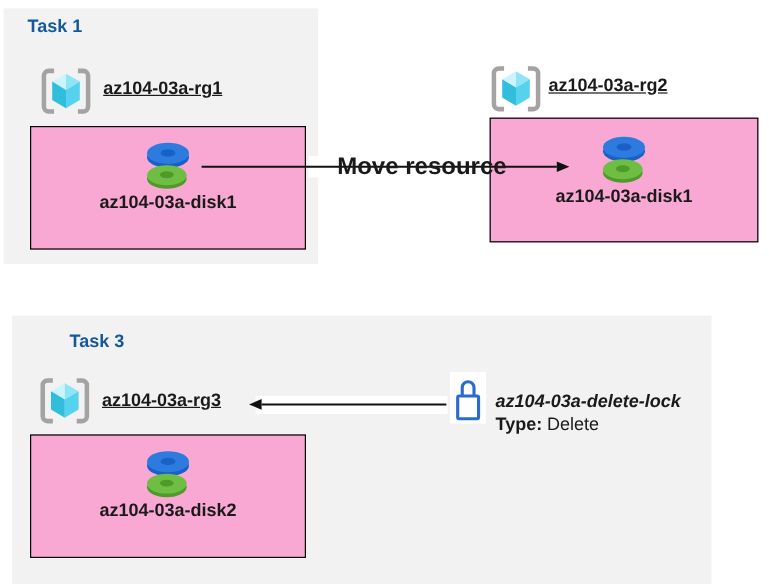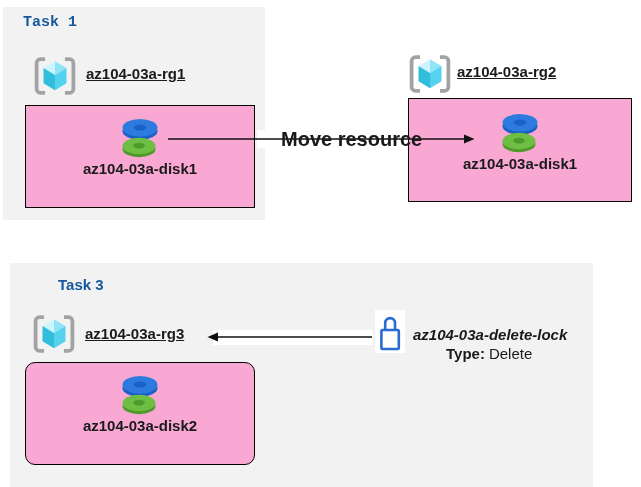--- a/index.html
+++ b/index.html
@@ -16,21 +16,21 @@
   .rg-icon{position:absolute;width:46px;height:42px;}
   .rg-label{position:absolute;font-size:15px;font-weight:700;white-space:nowrap;text-decoration:underline;}
   .res-box{position:absolute;background:#f9a8d4;border:1.5px solid var(--box_border);box-sizing:border-box;}
   .disk-icon{position:absolute;left:50%;transform:translateX(-50%);top:10px;width:54px;height:44px;}
   .disk-label{position:absolute;left:0;right:0;text-align:center;font-size:15px;font-weight:700;white-space:nowrap;}
   .overlay{position:absolute;left:0;top:0;width:641px;height:487px;pointer-events:none;}
   .move-label{position:absolute;left:281px;top:128px;font-size:20px;font-weight:700;white-space:nowrap;}
   .lock-chip{position:absolute;left:375px;top:310px;width:30px;height:43px;background:#fff;}
   .lock-chip svg{width:30px;height:43px;display:block;}
   .lock-name{position:absolute;left:413px;top:326px;font-size:15px;font-weight:700;white-space:nowrap;font-style:italic;}
-  .lock-type{position:absolute;left:413px;top:345px;font-size:15px;white-space:nowrap;margin-left:33px;}
+  .lock-type{position:absolute;left:413px;top:345px;font-size:15px;white-space:nowrap;}
   .lock-type .t-label{font-weight:700;}
   .lock-type .t-value{font-weight:400;margin-left:4px;}
   .hidden-defs{position:absolute;width:0;height:0;overflow:hidden;}
 </style>
 </head>
 <body>
 
 <svg class="hidden-defs" aria-hidden="true">
   <defs>
     <symbol id="sym-rg" viewBox="0 0 44 40">
@@ -52,21 +52,21 @@
     <symbol id="sym-lock" viewBox="0 0 30 43">
       <path d="M10.2 21 V13 A4.9 4.9 0 0 1 20 13 V21" fill="none" stroke="var(--lock_blue)" stroke-width="2.6"></path>
       <rect x="6.4" y="20" width="17.4" height="19" rx="1.2" fill="#ffffff" stroke="var(--lock_blue)" stroke-width="2.6"></rect>
     </symbol>
   </defs>
 </svg>
 
 <div class="stage">
 
   <div class="panel" style="left:3px;top:7px;width:262px;height:213px;">
-    <div class="task-title" style="left:20px;top:7px;font-family:Liberation Mono, monospace;">Task 1</div>
+    <div class="task-title" style="left:20px;top:7px;">Task 1</div>
   </div>
   <svg class="rg-icon" style="left:32px;top:55px;">
       <use href="#sym-rg"></use>
     </svg>
   <div class="rg-label" style="left:86px;top:65px;">az104-03a-rg1</div>
   <div class="res-box" style="left:25px;top:105px;width:230px;height:103px;">
     <svg class="disk-icon">
         <use href="#sym-disk"></use>
       </svg>
     <div class="disk-label" style="top:54px;">az104-03a-disk1</div>
@@ -83,21 +83,21 @@
     <div class="disk-label" style="top:56px;">az104-03a-disk1</div>
   </div>
 
   <div class="panel" style="left:10px;top:263px;width:583px;height:224px;">
     <div class="task-title" style="left:27px;top:13px;margin-left:21px;">Task 3</div>
   </div>
   <svg class="rg-icon" style="left:31px;top:313px;">
       <use href="#sym-rg"></use>
     </svg>
   <div class="rg-label" style="left:85px;top:325px;">az104-03a-rg3</div>
-  <div class="res-box" style="left:25px;top:362px;width:230px;height:103px;border-radius:10px;">
+  <div class="res-box" style="left:25px;top:362px;width:230px;height:103px;">
     <svg class="disk-icon">
         <use href="#sym-disk"></use>
       </svg>
     <div class="disk-label" style="top:54px;">az104-03a-disk2</div>
   </div>
 
   <svg class="overlay">
     <rect x="257" y="130" width="148" height="18" fill="#ffffff"></rect>
     <line x1="168" y1="139" x2="464" y2="139" stroke="var(--arrow_black)" stroke-width="1.7"></line>
     <polygon points="464,134.6 464,143.4 474.5,139" fill="var(--arrow_black)"></polygon>

